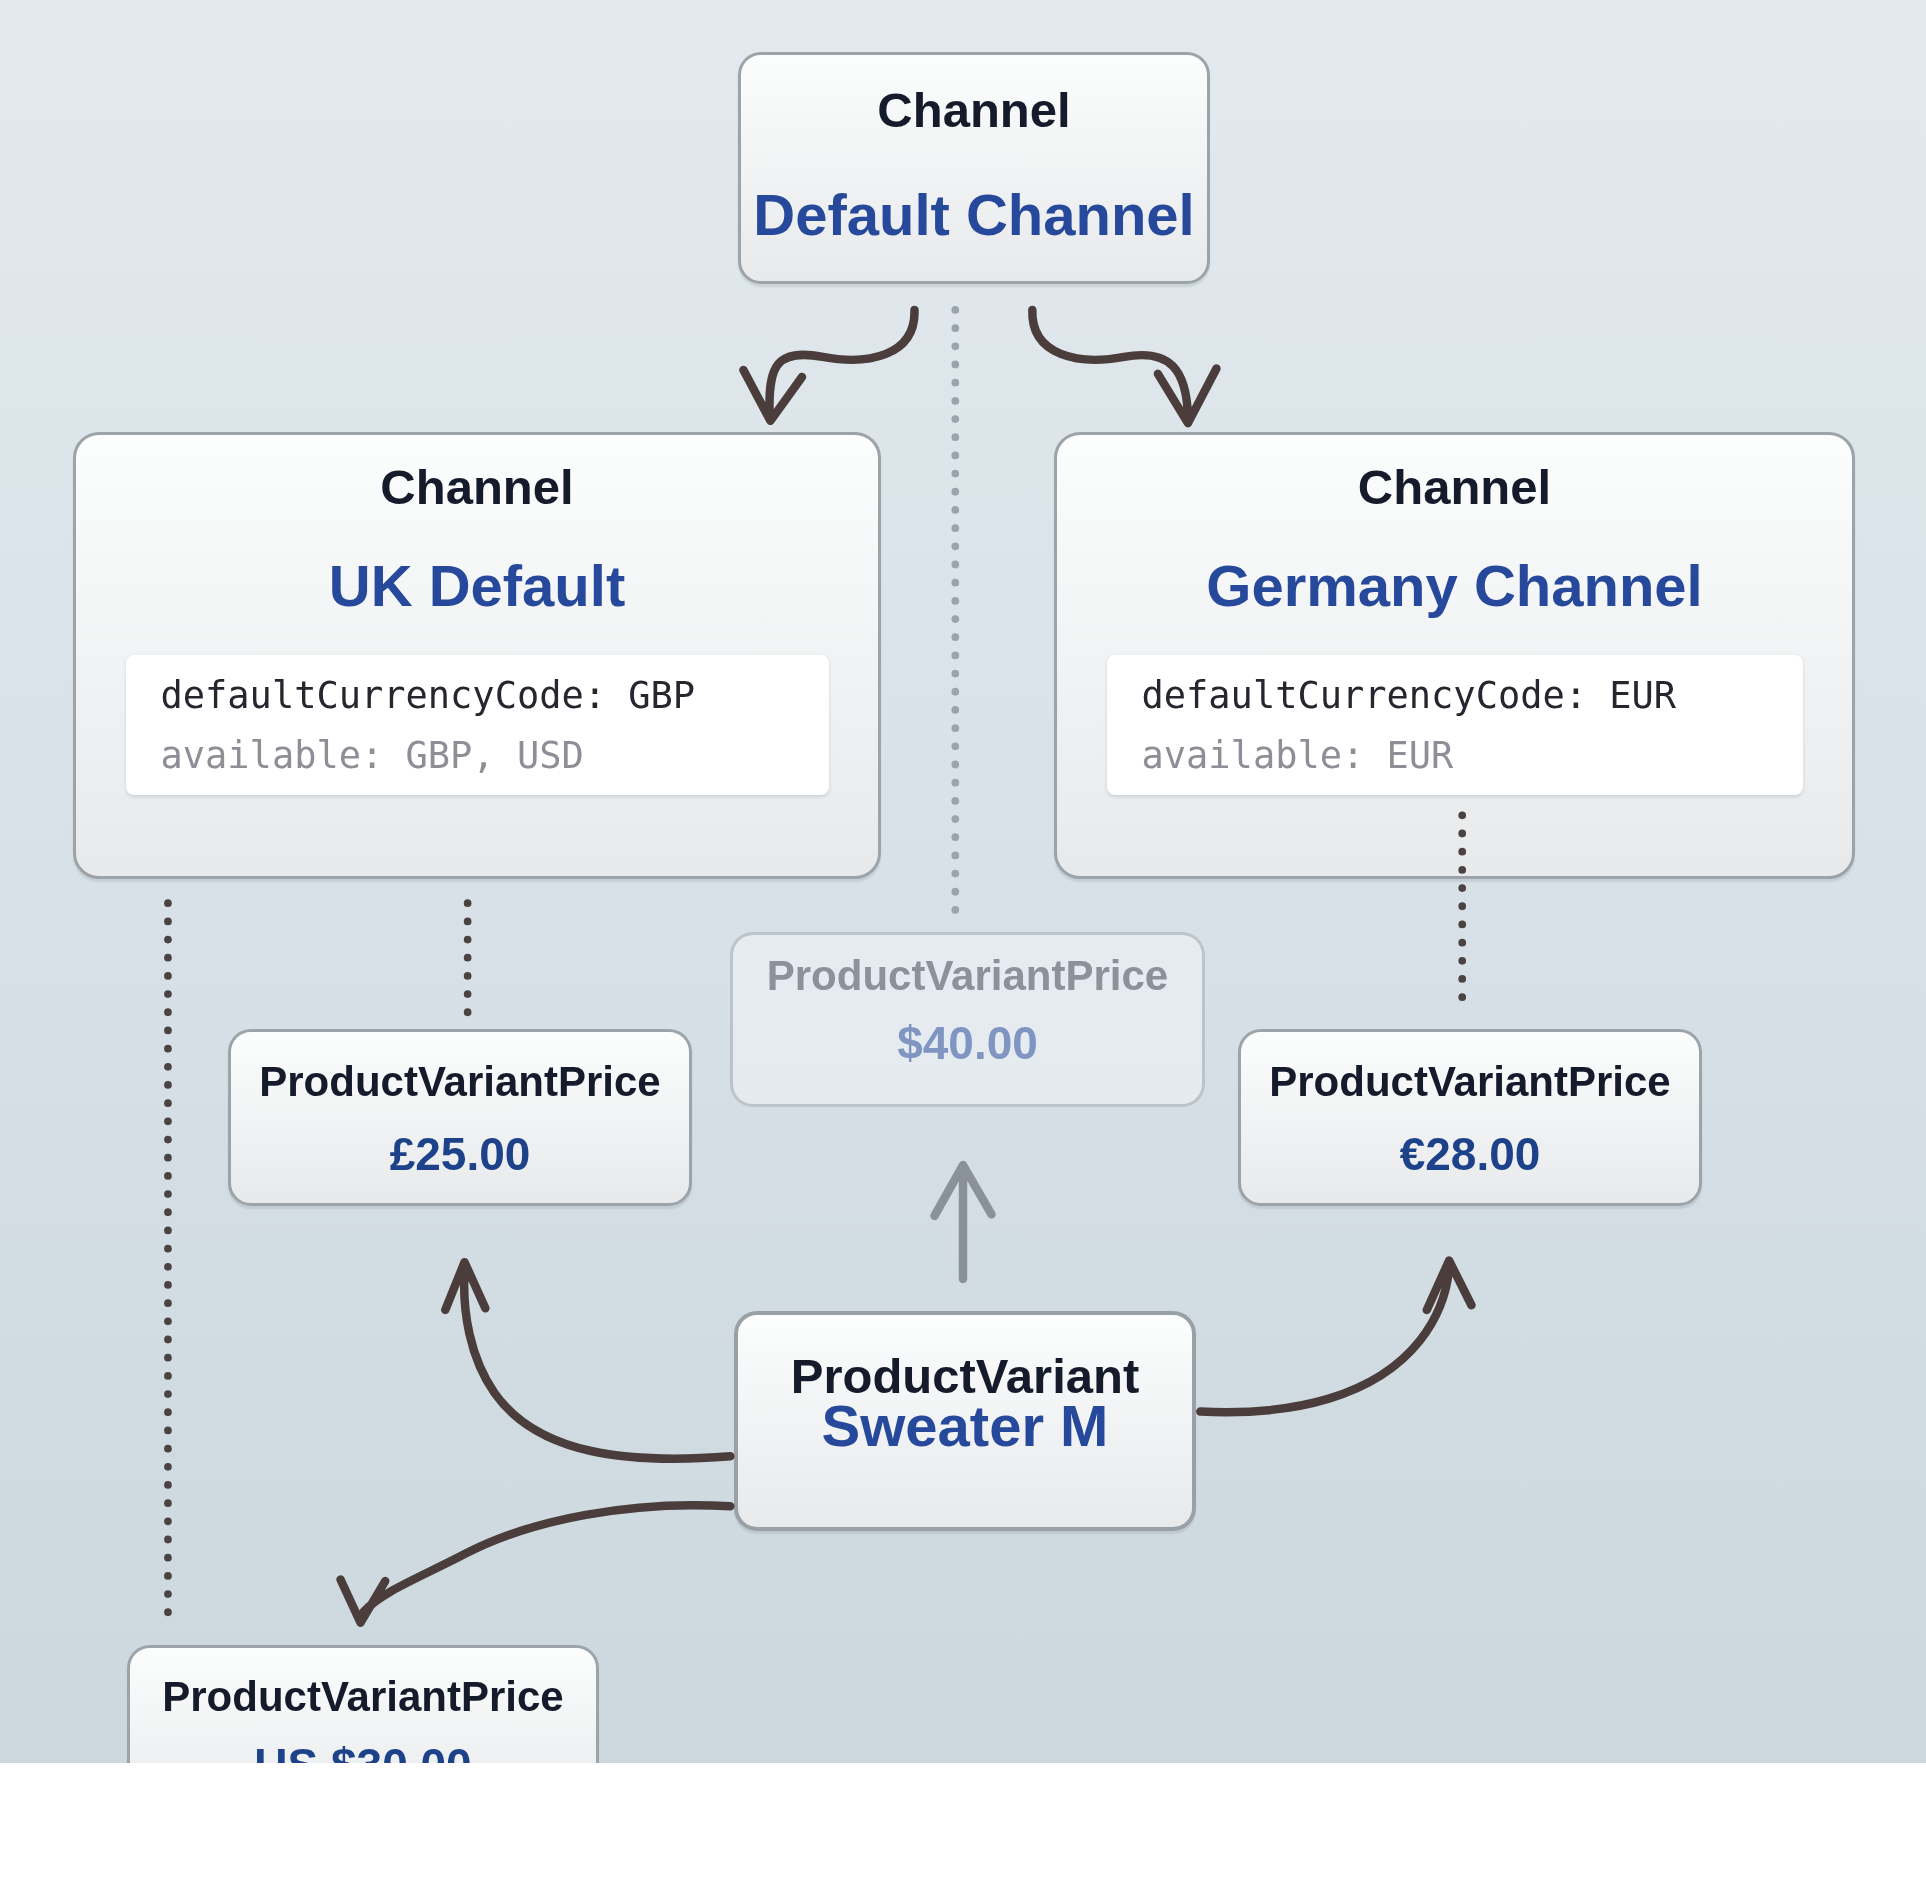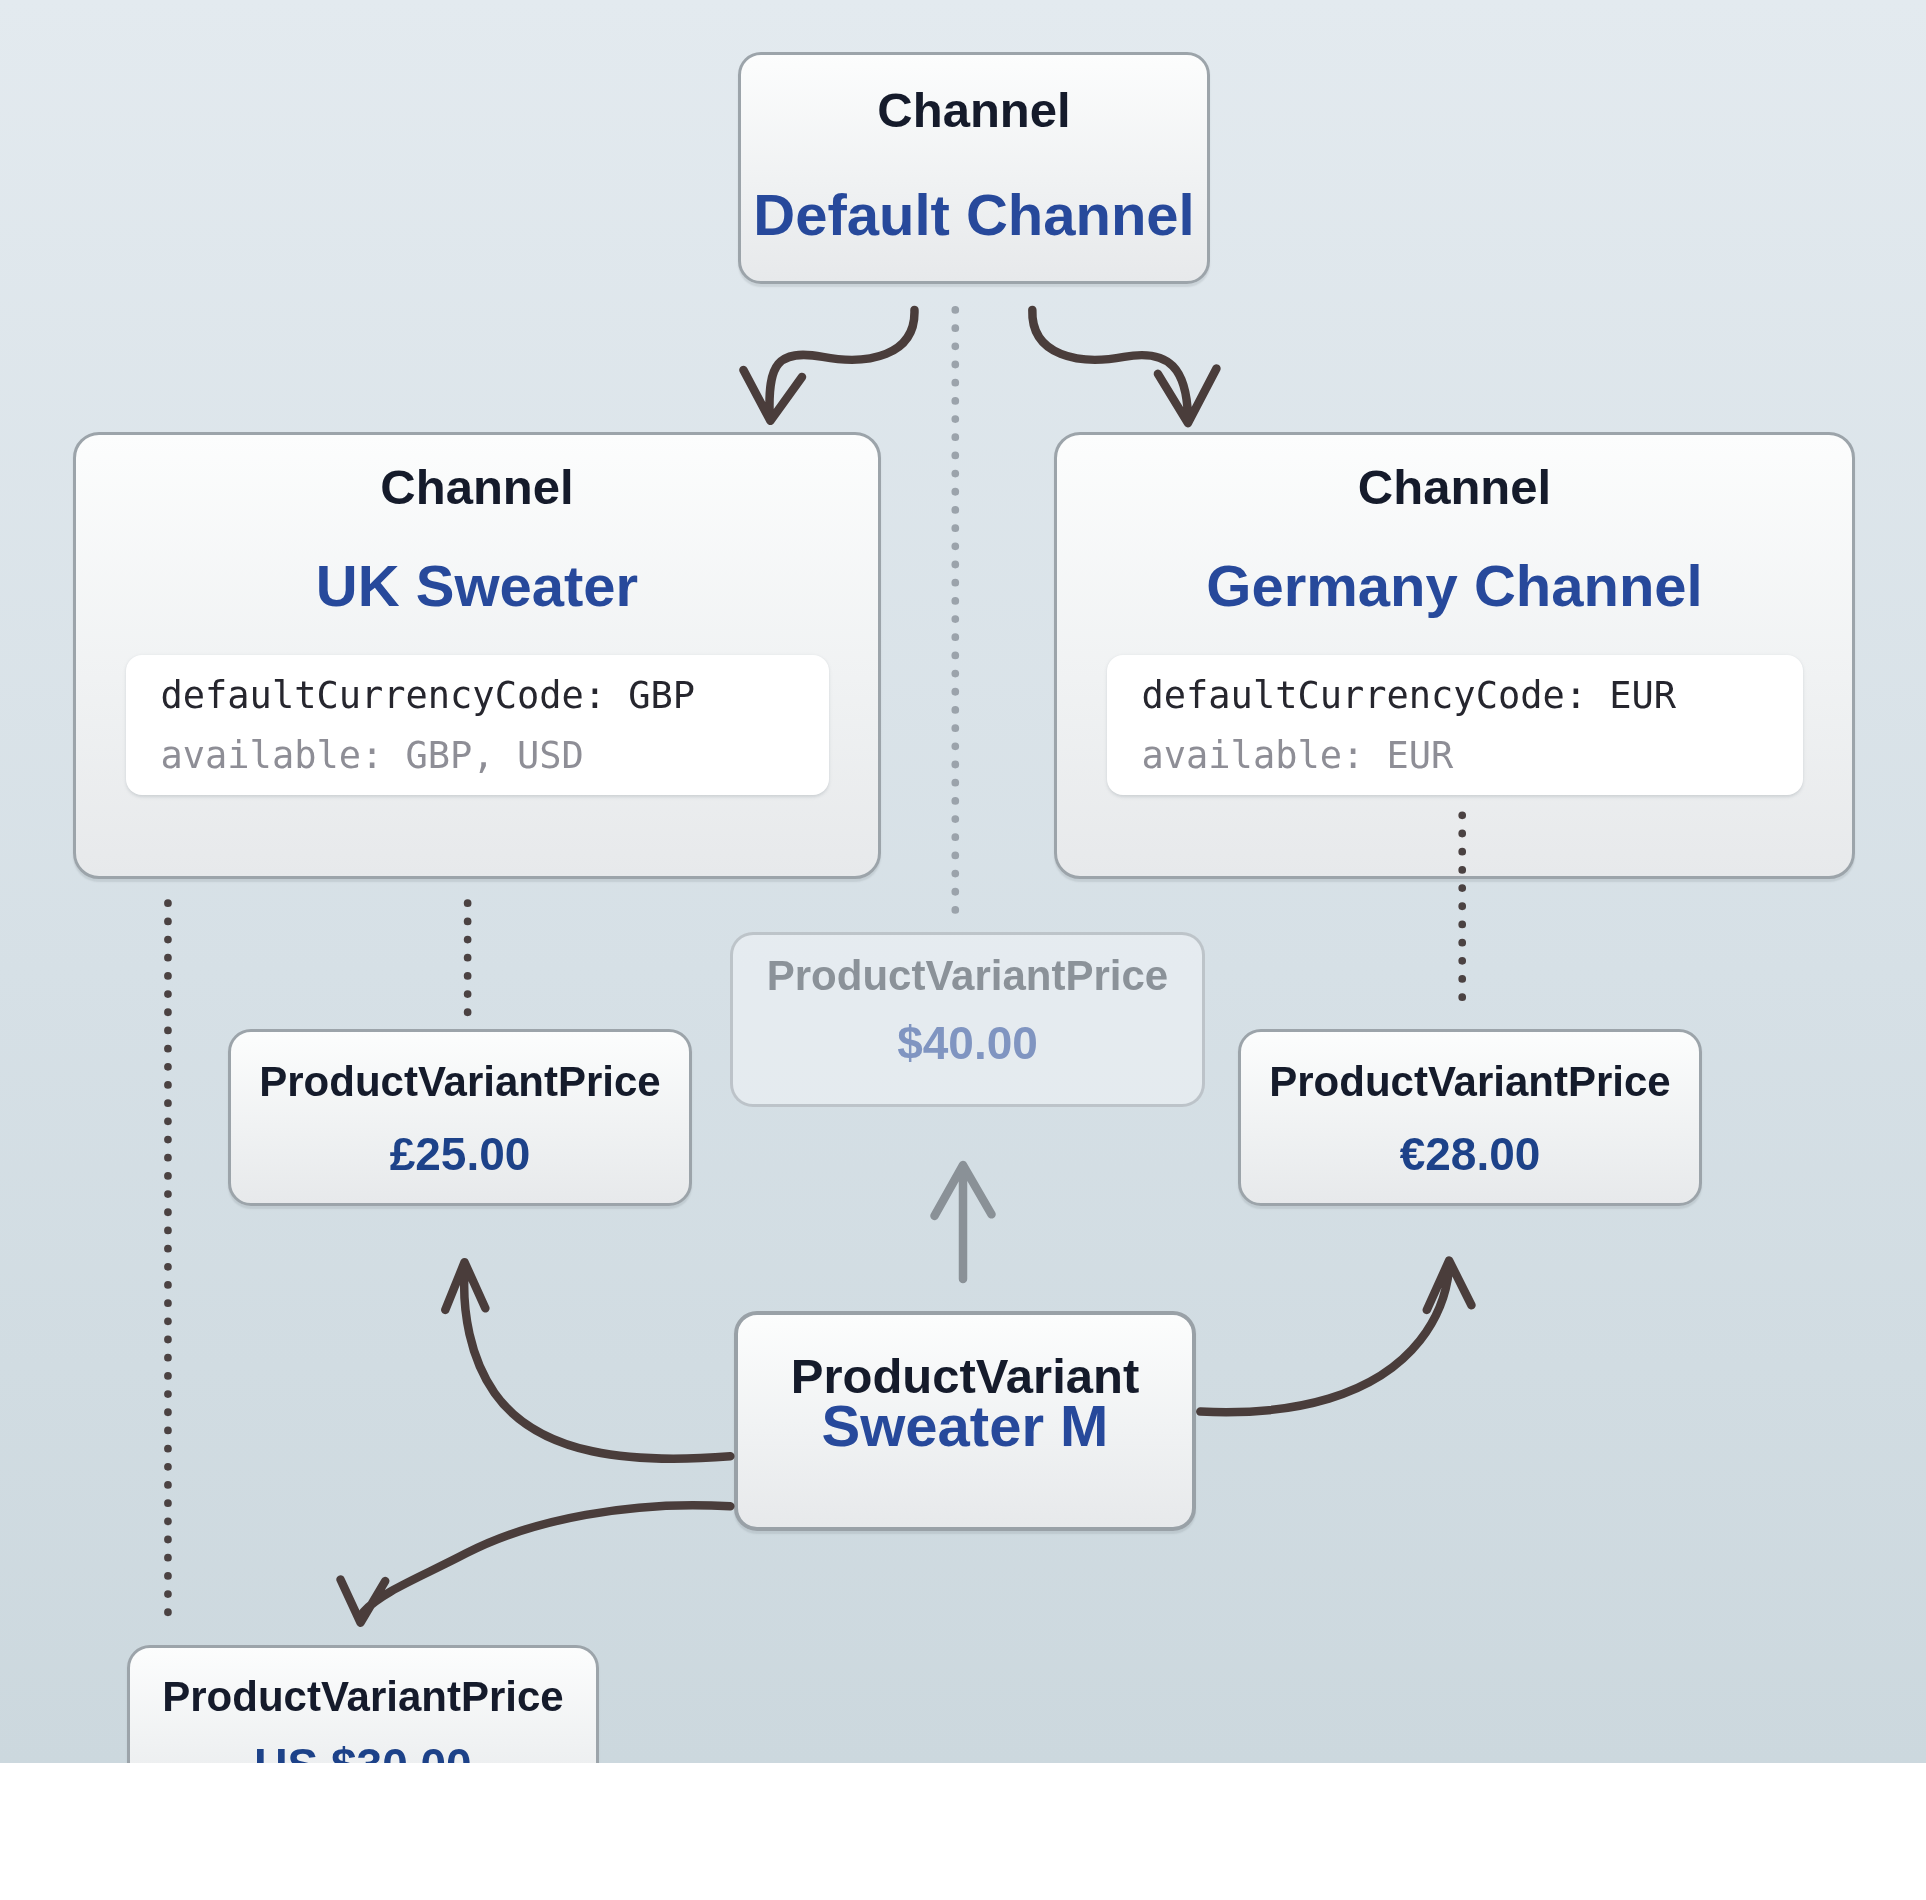--- a/index.html
+++ b/index.html
@@ -33,21 +33,21 @@
   .n-default-channel{left:738px; top:52px; width:472px; height:232px;}
   .n-default-channel .node-type{margin-top:31px;}
   .n-default-channel .node-name{margin-top:55px;}
 
   .n-uk-channel{left:73px; top:432px; width:808px; height:447px; border-radius:26px;}
   .n-germany-channel{left:1054px; top:432px; width:801px; height:447px; border-radius:26px;}
   .n-channel .node-type{margin-top:28px;}
   .n-channel .node-name{margin-top:49px;}
   .code-box{
     margin-top:45px; width:calc(100% - 99px); height:140px; box-sizing:border-box;
-    background:#ffffff; border-radius:16px; text-align:left;
+    background:#ffffff; border-radius:8px; text-align:left;
     padding:10.8px 0 0 35px;
     font-family:"DejaVu Sans Mono",monospace; font-size:37px; line-height:60px;
     box-shadow:0 1.5px 3.1px rgba(120,130,138,0.25);
   }
   .code-line1{color:var(--code-dark); white-space:nowrap;}
   .code-line2{color:var(--code-muted); white-space:nowrap;}
 
   .n-default-price{
     left:730px; top:932px; width:475px; height:175px;
     background:rgba(252,253,254,0.40);
@@ -75,21 +75,21 @@
 
 <div id="canvas">
 
   <div class="node n-default-channel">
     <div class="node-type">Channel</div>
     <div class="node-name">Default Channel</div>
   </div>
 
   <div class="node n-channel n-uk-channel">
     <div class="node-type">Channel</div>
-    <div class="node-name">UK Sweater</div>
+    <div class="node-name">UK Default</div>
     <div class="code-box">
       <div class="code-line1">defaultCurrencyCode: GBP</div>
       <div class="code-line2">available: GBP, USD</div>
     </div>
   </div>
 
   <div class="node n-channel n-germany-channel">
     <div class="node-type">Channel</div>
     <div class="node-name">Germany Channel</div>
     <div class="code-box">

